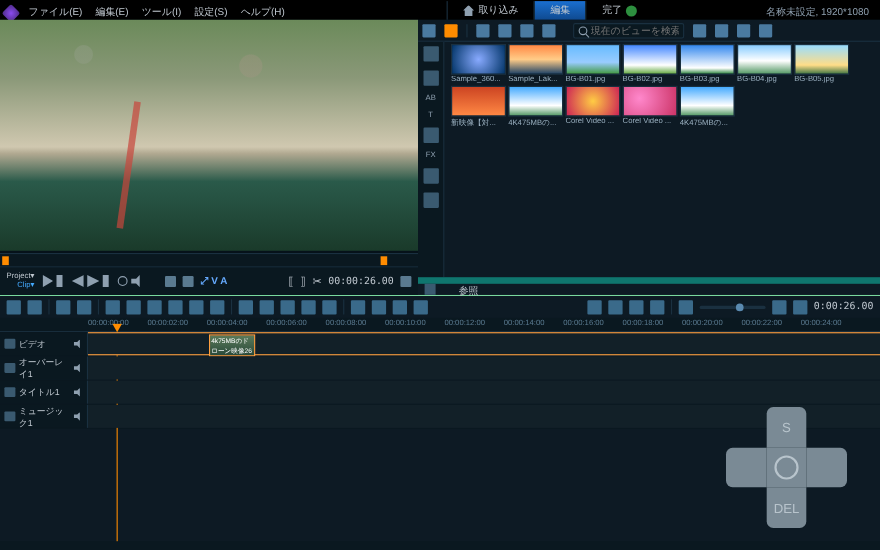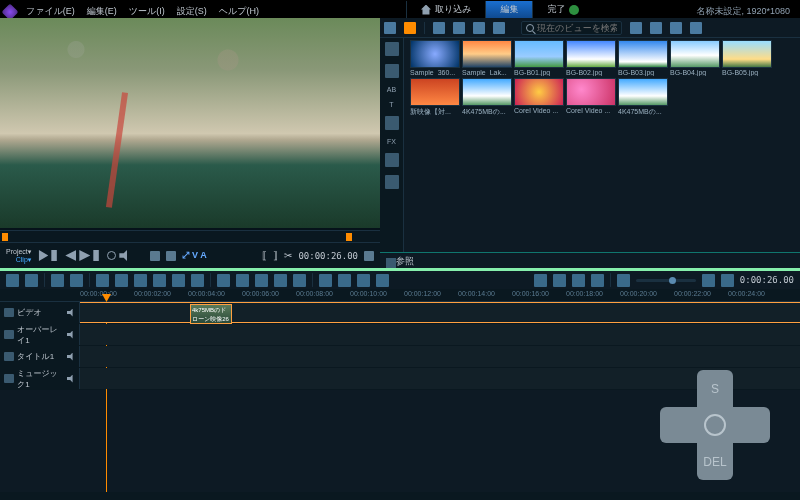--- a/index.html
+++ b/index.html
@@ -48,22 +48,22 @@
 .st{width:14px;height:14px;background:#3a5a70;border-radius:1px;cursor:pointer}
 .st-lbl{font-size:7px;color:#8fa0b0;transform:none}
 .lib-content { flex:1; padding:2px 6px; }
 .cat-tabs{display:flex;gap:2px;margin-bottom:4px}
 .cat-tab{padding:2px 8px;background:#0a1820;font-size:9px;cursor:pointer}
 .cat-tab.active{background:#164a7a;color:#fff}
 .media-grid{display:flex;flex-wrap:wrap;gap:2px}
 .media-item{width:50px;cursor:pointer}
 .media-thumb{width:50px;height:28px;background:#2a4a5a;border:1px solid #1a3040}
 .media-caption{font-size:7px;color:#9ab0c0;white-space:nowrap;overflow:hidden;text-overflow:ellipsis;margin-top:1px}
-.lib-foot{height:16px;display:flex;align-items:flex-end;padding:0 6px;gap:0;border-top:1px solid #0f766e}
-.tl-toolbar{height:22px;background:#0d1a24;border-top:3px solid #86efac;border-bottom:1px solid #0a1820;display:flex;align-items:center;padding:0 6px;gap:6px}
+.lib-foot{height:16px;display:flex;align-items:flex-start;padding:0 6px;gap:21px;border-top:6px solid #0f766e}
+.tl-toolbar{height:22px;background:#0d1a24;border-top:1px solid #86efac;border-bottom:1px solid #0a1820;display:flex;align-items:center;padding:0 6px;gap:6px}
 .tlb{width:13px;height:13px;background:#3a6a8a;border-radius:1px;cursor:pointer}
 .tlb.sep{width:1px;height:14px;background:#1a3040;cursor:default}
 .tl-toolbar .spacer{flex:1}
 .zoom-track{width:60px;height:3px;background:#1a3040;border-radius:2px;position:relative}
 .zoom-thumb{position:absolute;left:55%;top:-2px;width:7px;height:7px;background:#5a8ab0;border-radius:50%}
 .ruler{height:12px;background:#0a1820;display:flex;position:relative;padding-left:80px;border-bottom:1px solid #1a3040}
 .ruler span{position:absolute;font-size:7px;color:#5a7a90}
 .tracks{background:#0d1a24;height:190px;position:relative}
 .track-row{height:22px;display:flex;border-bottom:1px solid #0a1820}
 .track-head{width:80px;background:#0a1820;display:flex;align-items:center;padding:0 4px;gap:3px;border-right:1px solid #1a3040}

